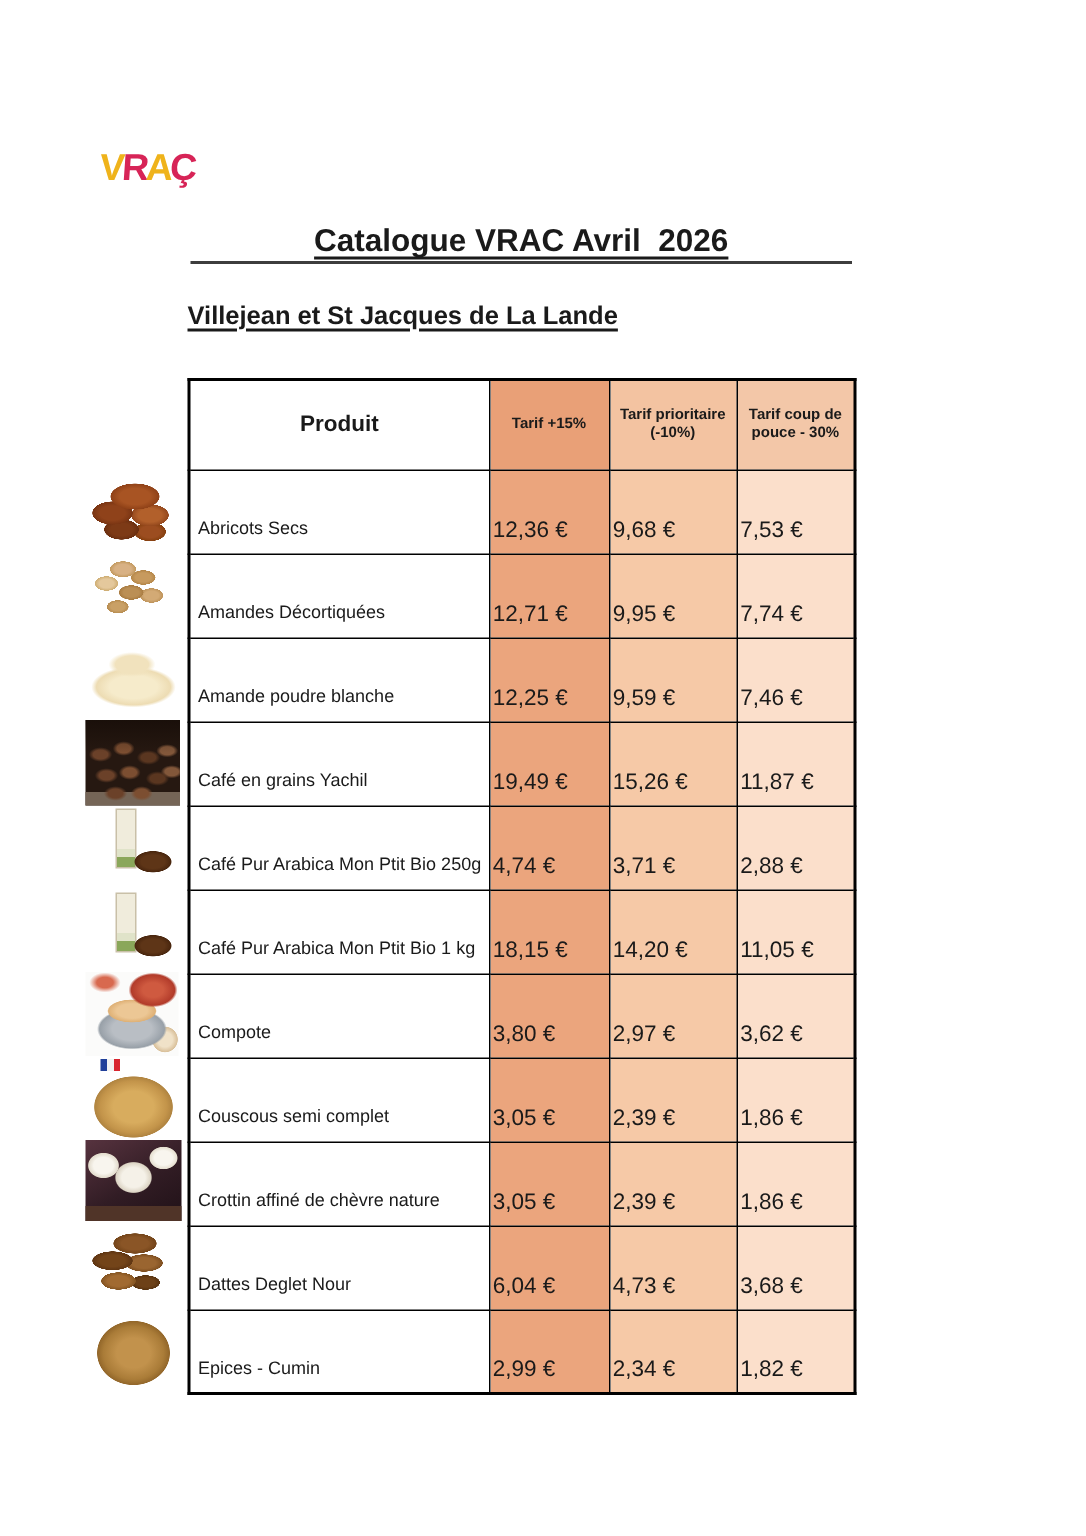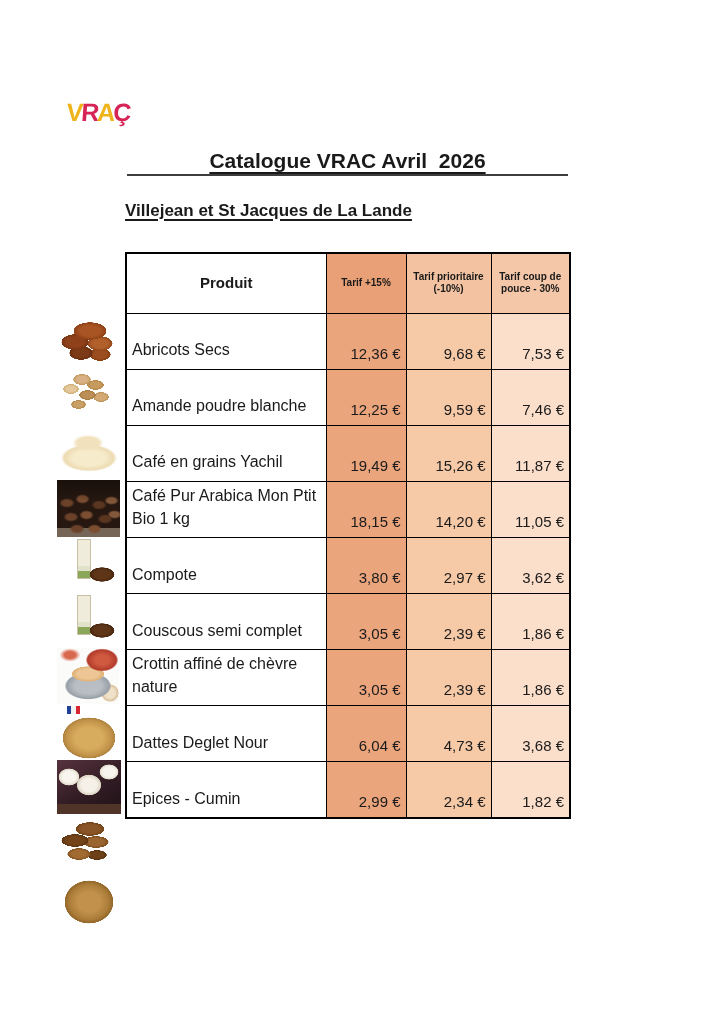--- a/index.html
+++ b/index.html
@@ -27,22 +27,22 @@
         border-collapse:collapse;table-layout:fixed;border:2px solid #000;}
   .price-table th,.price-table td{border:1.5px solid #000;box-sizing:border-box;overflow:hidden;}
   .price-table thead tr{height:60px;}
   .price-table tbody tr{height:56px;}
   th{font-size:10px;font-weight:bold;text-align:center;vertical-align:middle;line-height:1.25;padding:2px;}
   .h-prod{background:#ffffff;font-size:15px;margin-top:32px;}
   .h-t15{background:var(--h2,#E9A077);margin-left:41px;}
   .h-prio{background:var(--h3,#F3C3A1);}
   .h-coup{background:var(--h4,#F3C7A8);}
   td.c-prod{background:#fff;vertical-align:bottom;text-align:left;
-            padding:2px 4px 7px 5px;font-size:16px;line-height:1.45;}
-  td.price{vertical-align:bottom;text-align:right;padding:2px 5px 7px 2px;font-size:15px;}
+            padding:2px 4px 7px 5px;font-size:12px;line-height:1.45;}
+  td.price{vertical-align:bottom;padding:2px 5px 7px 2px;font-size:15px;}
   td.c-p1{background:var(--b2,#EBA57D);}
   td.c-p2{background:var(--b3,#F6C9A7);margin-top:22px;}
   td.c-p3{background:var(--b4,#FBDFCB);}
 
   
   .pimg{position:absolute;left:57px;width:64px;height:56px;background-repeat:no-repeat;}
   .pimg.apricots{background-image:
       radial-gradient(closest-side,#a85423 60%,#8f4117 95%,transparent 97%),
       radial-gradient(closest-side,#8f421a 60%,#7a3513 95%,transparent 97%),
       radial-gradient(closest-side,#b2602b 60%,#94481d 95%,transparent 97%),
@@ -146,30 +146,42 @@
       </tr>
     </thead>
     <tbody id="table-body">
         <tr>
       <td class="c-prod"><span class="prod-text">Abricots Secs</span></td>
       <td class="price c-p1">12,36 €</td>
       <td class="price c-p2">9,68 €</td>
       <td class="price c-p3">7,53 €</td>
     </tr>
         <tr>
+      <td class="c-prod"><span class="prod-text">Amandes Décortiquées</span></td>
+      <td class="price c-p1">12,71 €</td>
+      <td class="price c-p2">9,95 €</td>
+      <td class="price c-p3">7,74 €</td>
+    </tr>
+        <tr>
       <td class="c-prod"><span class="prod-text">Amande poudre blanche</span></td>
       <td class="price c-p1">12,25 €</td>
       <td class="price c-p2">9,59 €</td>
       <td class="price c-p3">7,46 €</td>
     </tr>
         <tr>
       <td class="c-prod"><span class="prod-text">Café en grains Yachil</span></td>
       <td class="price c-p1">19,49 €</td>
       <td class="price c-p2">15,26 €</td>
       <td class="price c-p3">11,87 €</td>
+    </tr>
+        <tr>
+      <td class="c-prod"><span class="prod-text">Café Pur Arabica Mon Ptit Bio 250g</span></td>
+      <td class="price c-p1">4,74 €</td>
+      <td class="price c-p2">3,71 €</td>
+      <td class="price c-p3">2,88 €</td>
     </tr>
         <tr>
       <td class="c-prod"><span class="prod-text">Café Pur Arabica Mon Ptit Bio 1 kg</span></td>
       <td class="price c-p1">18,15 €</td>
       <td class="price c-p2">14,20 €</td>
       <td class="price c-p3">11,05 €</td>
     </tr>
         <tr>
       <td class="c-prod"><span class="prod-text">Compote</span></td>
       <td class="price c-p1">3,80 €</td>

